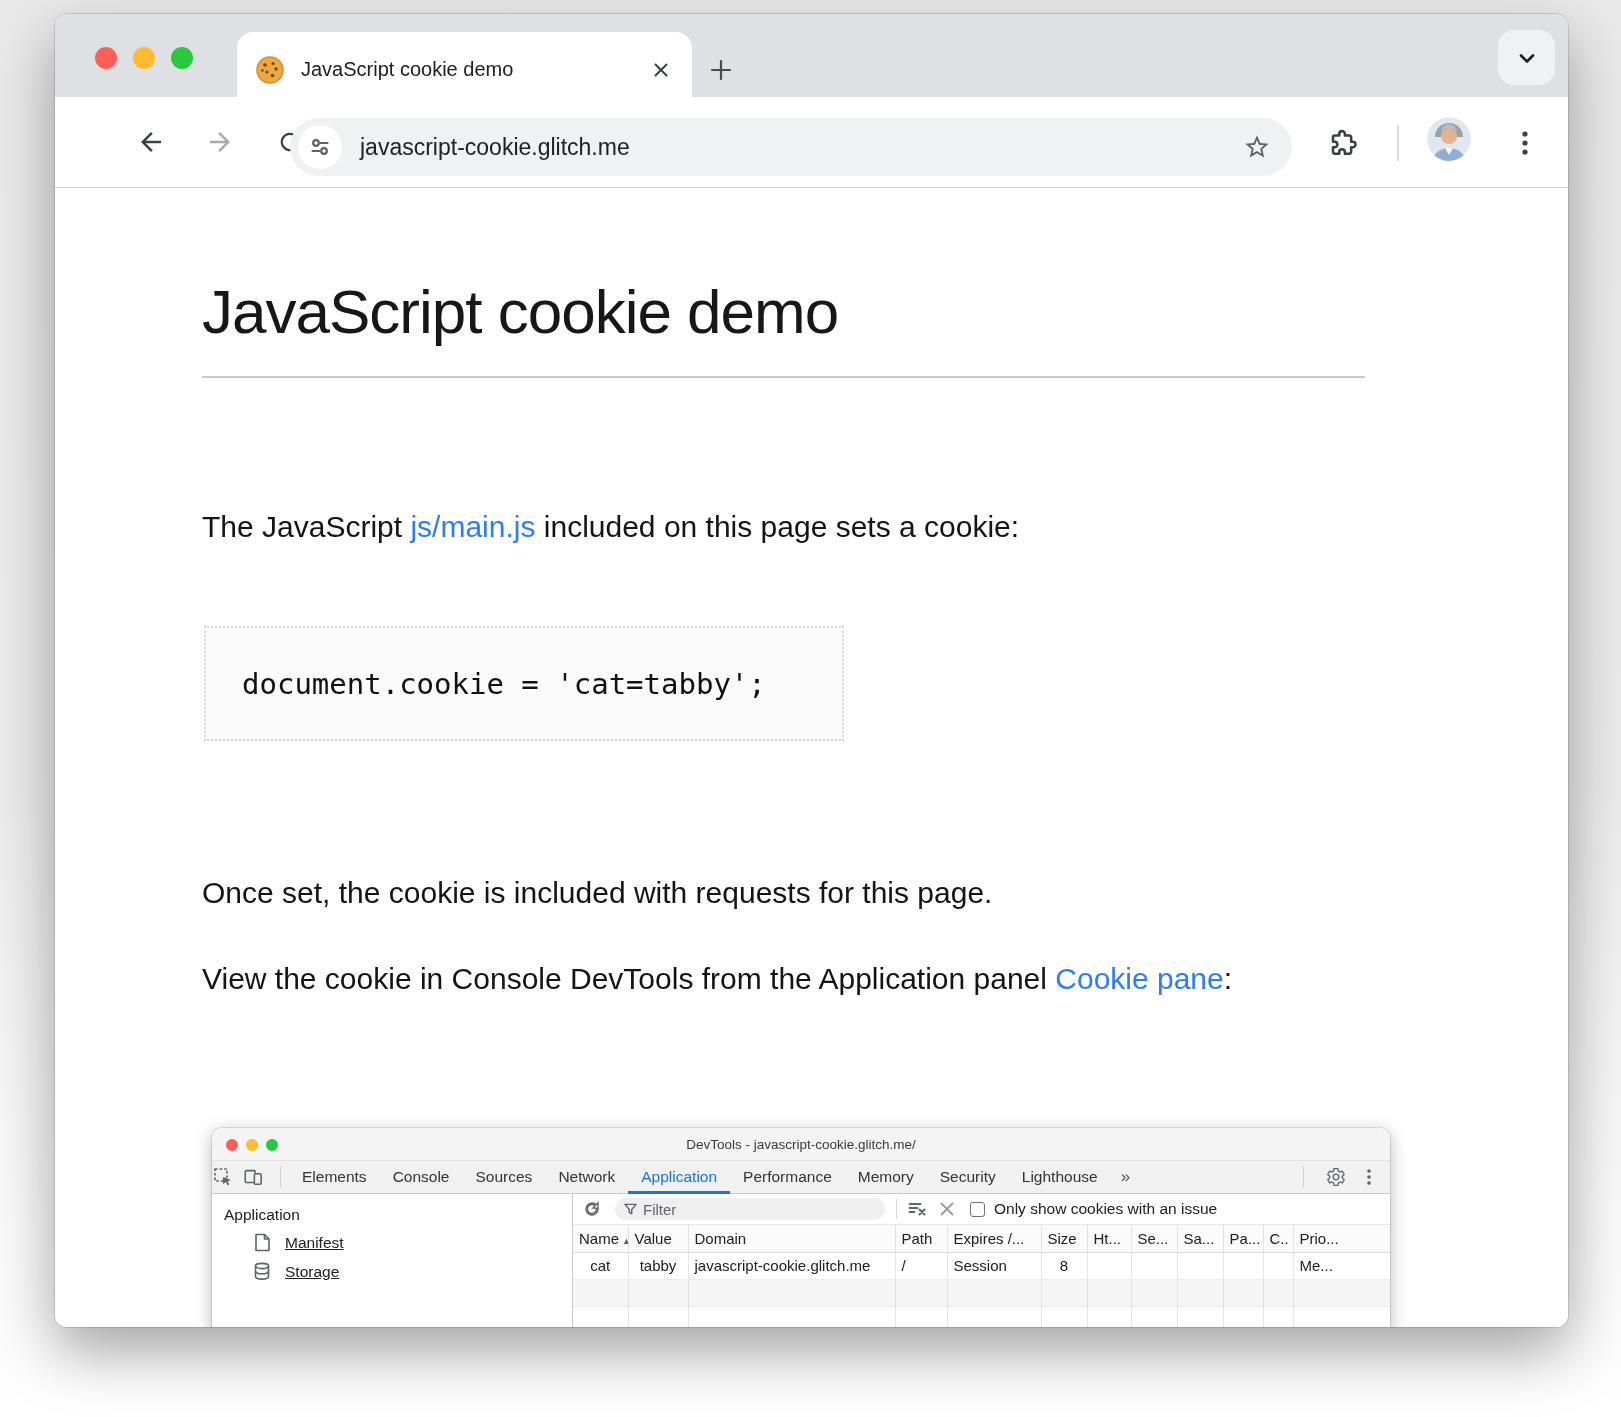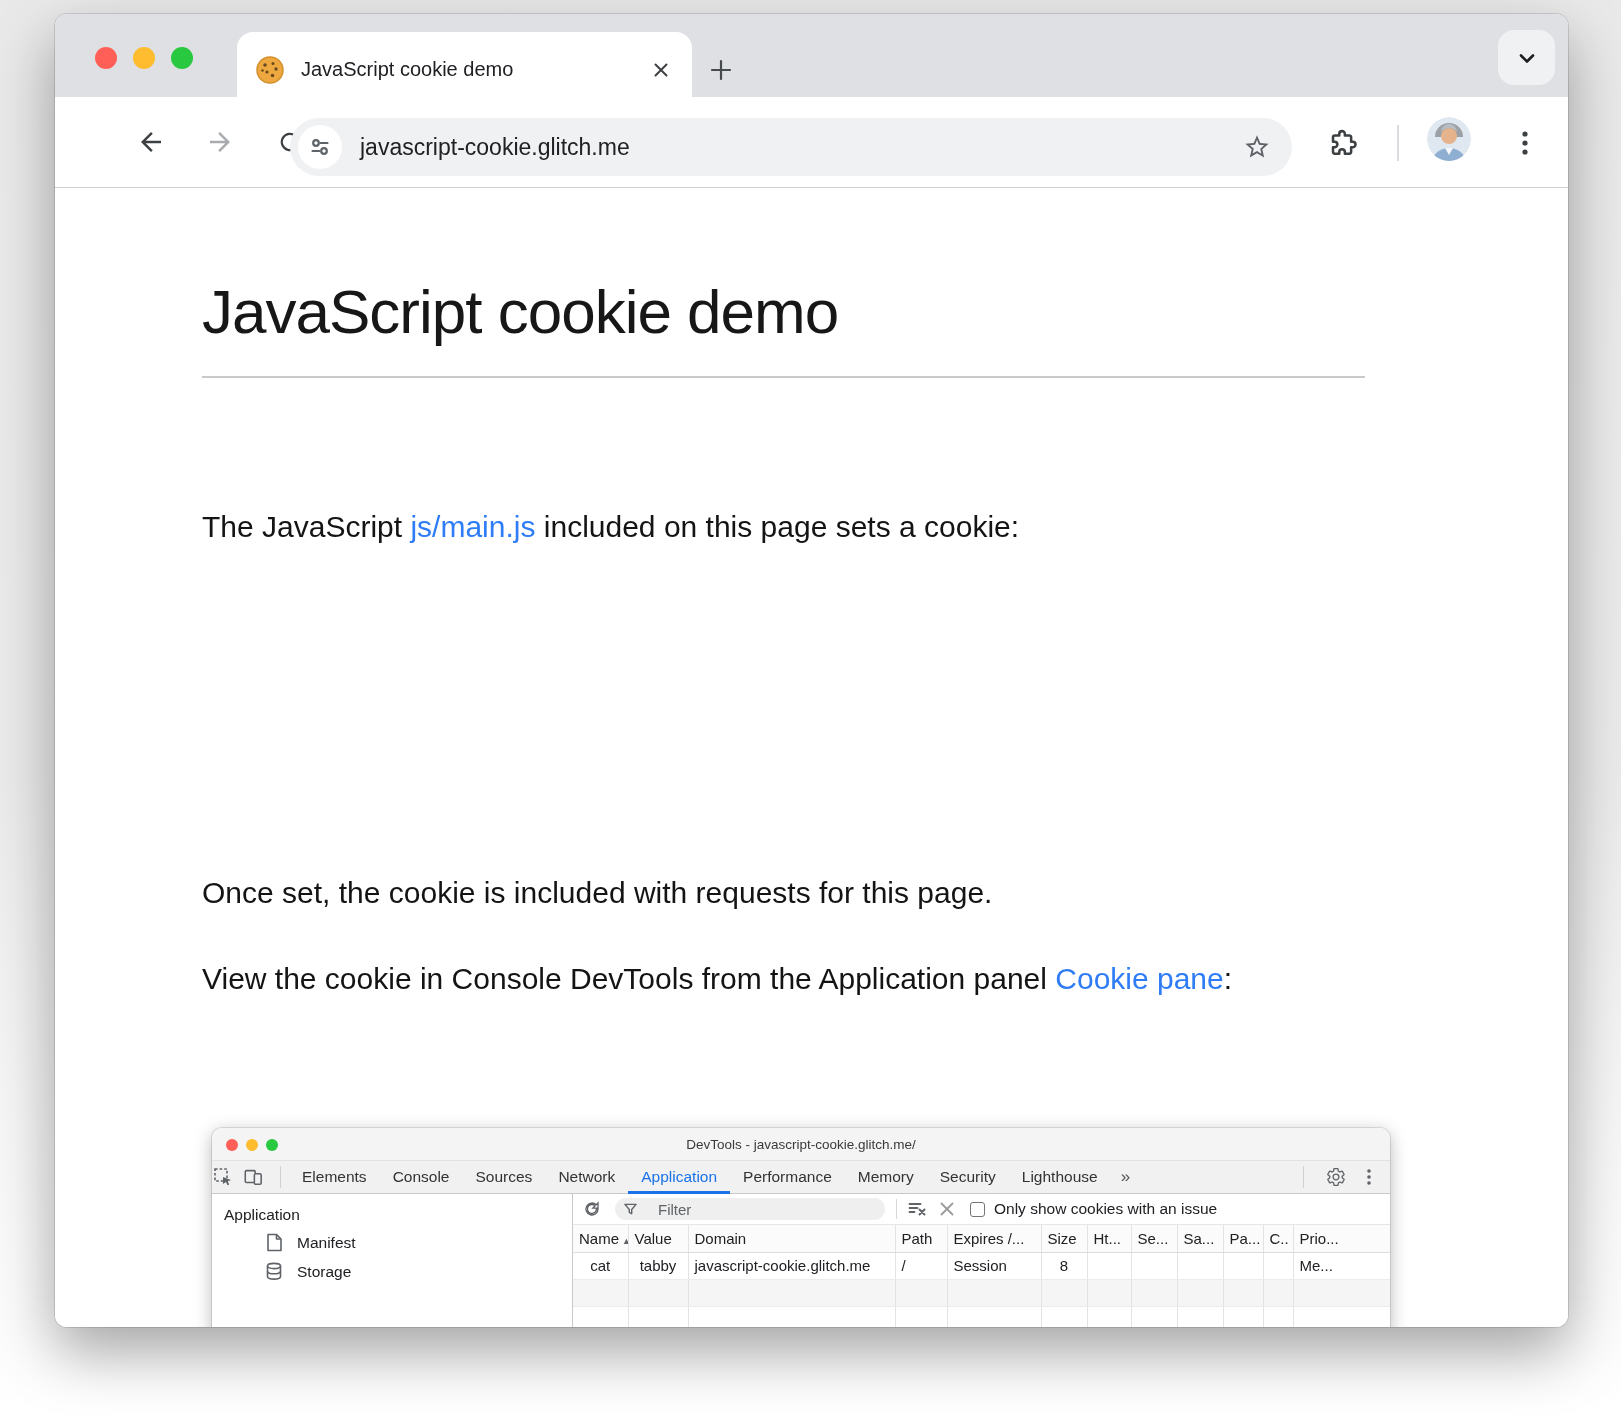--- a/index.html
+++ b/index.html
@@ -84,28 +84,28 @@
   }
   .dt-tabrow .ticon { width:22px; height:22px; display:flex; align-items:center; justify-content:center; margin-right:8px; }
   .dt-vdiv { width:1px; height:22px; background:#d0d0d0; margin:0 8px; }
   .dt-tab { padding:0 13px; height:33px; display:flex; align-items:center; color:#333; white-space:nowrap; }
   .dt-tab.active { color:#1a73e8; border-bottom:3px solid #1a73e8; padding-top:3px; }
   .dt-more { color:#555; font-size:17px; padding:0 10px; }
   .dt-right { margin-left:auto; display:flex; align-items:center; gap:14px; padding-right:12px; }
   .dt-body { display:flex; height:143px; }
   .dt-sidebar { width:361px; border-right:1px solid #c9c9c9; padding-top:8px; }
   .dt-side-header { padding-left:12px; font-size:15.5px; color:#202124; height:26px; display:flex; align-items:center; }
-  .dt-side-item { display:flex; align-items:center; height:29px; padding-left:52px; color:#202124; }
+  .dt-side-item { display:flex; align-items:center; height:29px; padding-left:40px; color:#202124;text-decoration:underline; }
   .dt-side-item .sicon { width:20px; height:20px; margin-right:13px; display:flex; align-items:center; justify-content:center; }
   .dt-main { flex:1; display:flex; flex-direction:column; min-width:0; }
   .dt-cookiebar { height:31px; display:flex; align-items:center; border-bottom:1px solid #e6e6e6; }
   .dt-cookiebar .cicon { width:22px; height:22px; display:flex; align-items:center; justify-content:center; }
   .filter-pill {
     margin-left:12px; width:270px; height:22px; border-radius:11px; background:#efefef;
-    display:flex; align-items:center; padding:0 9px; gap:21px;
+    display:flex; align-items:center; padding:0 9px; gap:6px;
   }
   .filter-pill input {
     border:none; outline:none; background:transparent; font-size:15px; width:100%;
     font-family:"Liberation Sans",sans-serif; color:#202124;
   }
   .filter-pill input::placeholder { color:#5f6368; }
   .cb-divider { width:1px; height:20px; background:#d8d8d8; margin:0 9px 0 11px; }
   .checkbox { width:15px; height:15px; border:1.6px solid #757575; border-radius:3px; background:#fff; margin:0 9px 0 12px; flex:none; }
   .cb-label { color:#202124; white-space:nowrap; }
   .dt-table { width:100%; border-collapse:collapse; table-layout:fixed; font-size:15px; }
@@ -232,20 +232,23 @@
       </span>
     </div>
   </div>
 
   <div class="content">
     <h1 class="h1">JavaScript cookie demo</h1>
     <div class="rule"></div>
 
     <p class="p p1"><span>The JavaScript </span><a class="link">js/main.js</a><span> included on this page sets a cookie:</span></p>
 
+    <div class="codeblock">
+      <span>document.cookie = 'cat=tabby';</span>
+    </div>
 
     <p class="p p2">Once set, the cookie is included with requests for this page.</p>
 
     <p class="p p3"><span>View the cookie in Console DevTools from the Application panel </span><a class="link">Cookie pane</a><span>:</span></p>
 
     <div class="devtools">
 
       <div class="dt-titlebar">
         <div class="dt-light" style="left:14px; background:#ff5f57;"></div>
         <div class="dt-light" style="left:34px; background:#febc2e;"></div>

